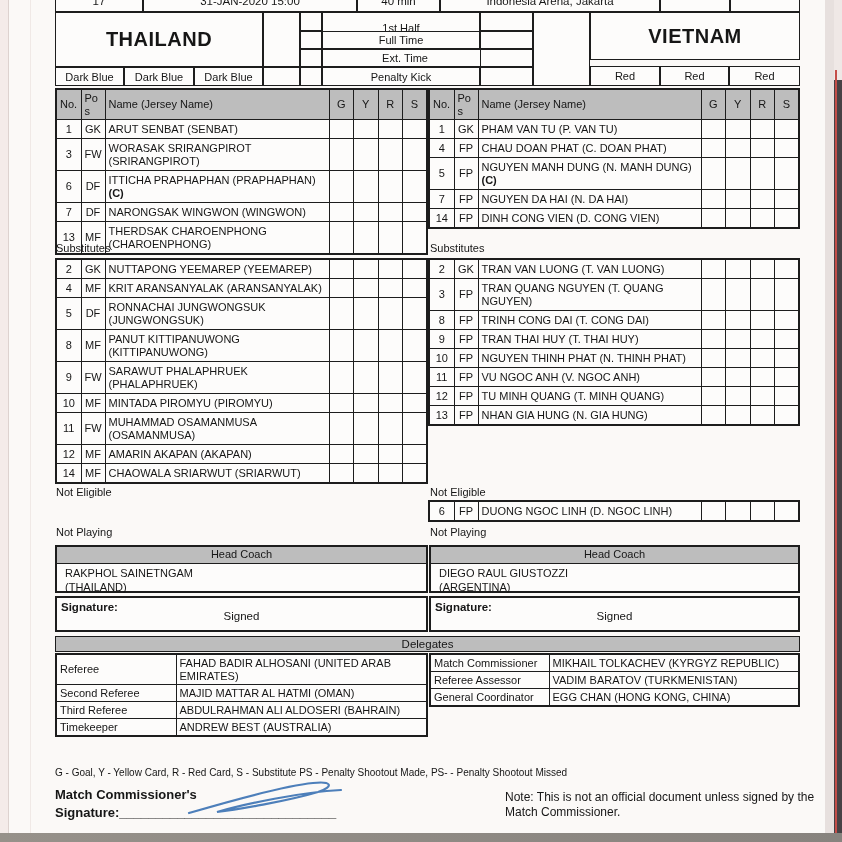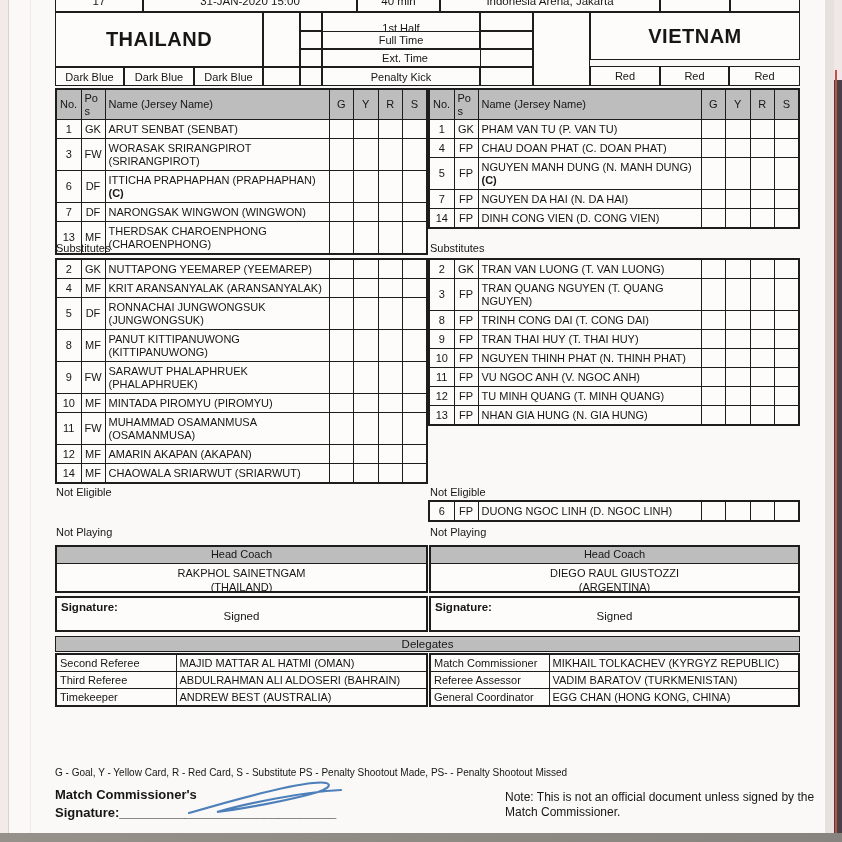--- a/index.html
+++ b/index.html
@@ -15,21 +15,21 @@
   .doc-table{border-collapse:collapse;table-layout:fixed;width:100%;background:#fdfcfb;
              border:2px solid #1d1d1d;}
   .doc-table td{border:1px solid #1d1d1d;font-size:11px;line-height:13px;
                 padding:2.5px 3px;vertical-align:middle;word-wrap:break-word;}
   .doc-table td.h{background:var(--header-gray,#bdbdbd);padding:1.5px 3px;}
   .doc-table td.c{text-align:center;padding:2.5px 0;}
   .doc-table td.hc{background:var(--header-gray,#bdbdbd);text-align:center;padding:1.5px 0;}
   .pairs td{padding:1.5px 3px;}
   .hc-title{height:16px;border-bottom:1.5px solid #1d1d1d;text-align:center;
             font-size:11px;line-height:15px;background:var(--header-gray,#bdbdbd);}
-  .hc-names{text-align:center;font-size:11px;line-height:14px;padding-top:2px;}
+  .hc-names{text-align:left;font-size:11px;line-height:14px;padding-top:2px;padding-left:8px;}
   .sig-label{position:absolute;left:4px;top:3px;font-weight:bold;font-size:11.5px;}
   .sig-signed{position:absolute;left:0;right:0;top:12px;text-align:center;font-size:11.5px;}
   .legend{font-size:10px;}
   .mc{font-weight:bold;font-size:13px;line-height:18px;}
   .note{font-size:12px;line-height:15px;}
 </style>
 </head>
 <body>
 
 <div class="screen">
@@ -495,20 +495,24 @@
     <span>Delegates</span>
     </div>
   <div class="abs" id="delegates-left" style="left:55px;top:653px;width:373px;">
       <table class="doc-table pairs">
         <colgroup>
           <col style="width: 120px;">
           <col>
         </colgroup>
         <tbody>
           <tr>
+            <td>Referee</td>
+            <td>FAHAD BADIR ALHOSANI (UNITED ARAB EMIRATES)</td>
+          </tr>
+          <tr>
             <td>Second Referee</td>
             <td>MAJID MATTAR AL HATMI (OMAN)</td>
           </tr>
           <tr>
             <td>Third Referee</td>
             <td>ABDULRAHMAN ALI ALDOSERI (BAHRAIN)</td>
           </tr>
           <tr>
             <td>Timekeeper</td>
             <td>ANDREW BEST (AUSTRALIA)</td>

